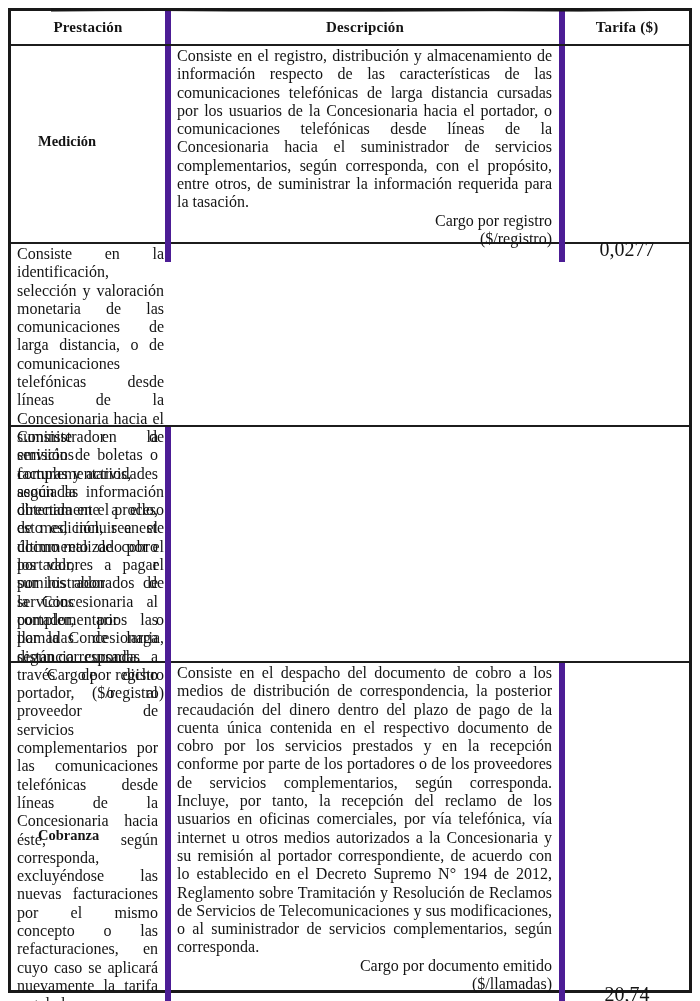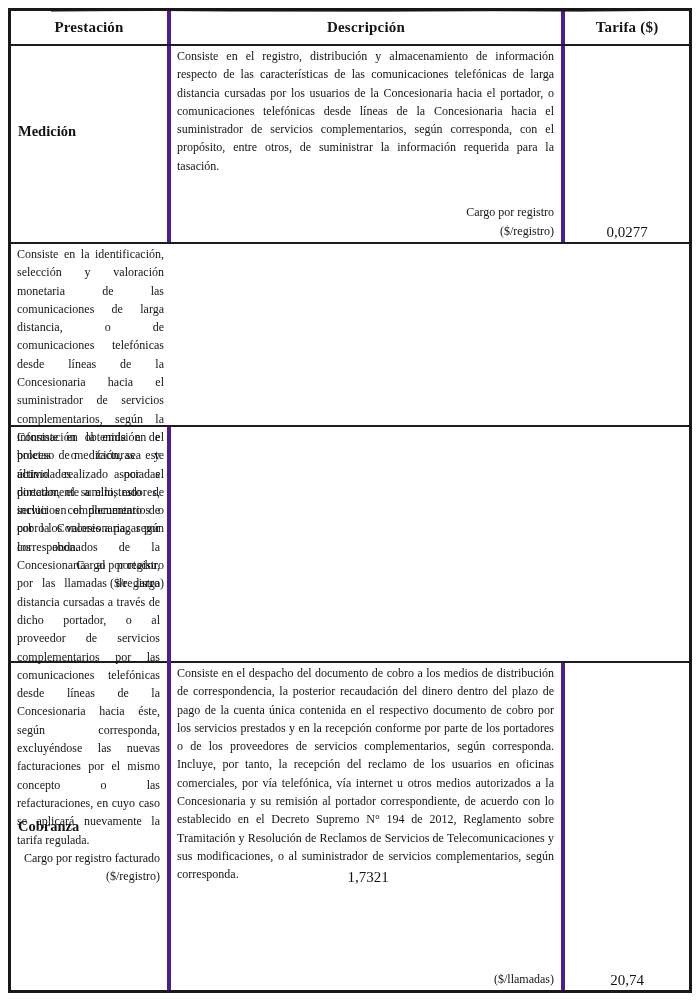--- a/index.html
+++ b/index.html
@@ -37,48 +37,48 @@
     border-bottom: 2px solid #1c1c1c;
     flex: 0 0 auto;
   }
   .trow:last-child { border-bottom: none; }
   .trow.header   { height: 35px; }
   .trow.r0 { height: 198px; }
   .trow.r1 { height: 183px; }
   .trow.r2 { height: 236px; }
   .trow.r3 { flex: 1 1 auto; }
 
-  .cell { border-right: 4px solid #4c1d95; }
+  .cell { border-right: 6px solid #4c1d95; }
   .cell:last-child { border-right: none; border-radius: 11px; }
 
   .hcell {
     display: flex; align-items: center; justify-content: center;
     font-weight: bold; font-size: 15px; letter-spacing: 0.2px;
   }
 
   .pcell {
     display: flex; align-items: center;
-    padding-left: 7px;
+    padding-left: 27px;
     font-weight: bold; font-size: 14.5px; text-align: center;
   }
   .pcell.lift { padding-bottom: 26px; }
 
   .dcell {
     display: flex; flex-direction: column; justify-content: space-between;
-    padding: 1px 7px 2px 6px;
-    font-size: 12px; line-height: 18.3px;
+    padding: 1px 7px 14px 6px;
+    font-size: 16px; line-height: 18.3px;
   }
   .desc-text { text-align: justify; text-justify: inter-word; }
   .cargo-wrap { margin-top: auto; }
   .cargo-line { text-align: right; }
 
   .tcell {
     display: flex; align-items: flex-end; justify-content: center;
     padding-bottom: 1px;
-    font-size: 15px;
+    font-size: 20px;
   }
 </style>
 </head>
 <body>
 
 <div class="page">
   <div class="doc-table">
     <div class="scan-artifact"></div>
 
     <div class="trow header">
@@ -118,19 +118,20 @@
         </div>
       </div>
       <div class="cell tcell">1,7321</div>
     </div>
 
     <div class="trow r3">
       <div class="cell pcell">Cobranza</div>
       <div class="cell dcell">
         <div class="desc-text">Consiste en el despacho del documento de cobro a los medios de distribución de correspondencia, la posterior recaudación del dinero dentro del plazo de pago de la cuenta única contenida en el respectivo documento de cobro por los servicios prestados y en la recepción conforme por parte de los portadores o de los proveedores de servicios complementarios, según corresponda. Incluye, por tanto, la recepción del reclamo de los usuarios en oficinas comerciales, por vía telefónica, vía internet u otros medios autorizados a la Concesionaria y su remisión al portador correspondiente, de acuerdo con lo establecido en el Decreto Supremo N° 194 de 2012, Reglamento sobre Tramitación y Resolución de Reclamos de Servicios de Telecomunicaciones y sus modificaciones, o al suministrador de servicios complementarios, según corresponda.</div>
         <div class="cargo-wrap">
+          <div class="cargo-line">Cargo por documento emitido</div>
           <div class="cargo-line">($/llamadas)</div>
         </div>
       </div>
       <div class="cell tcell">20,74</div>
     </div>
   </div>
 </div>
 
 </body></html>

